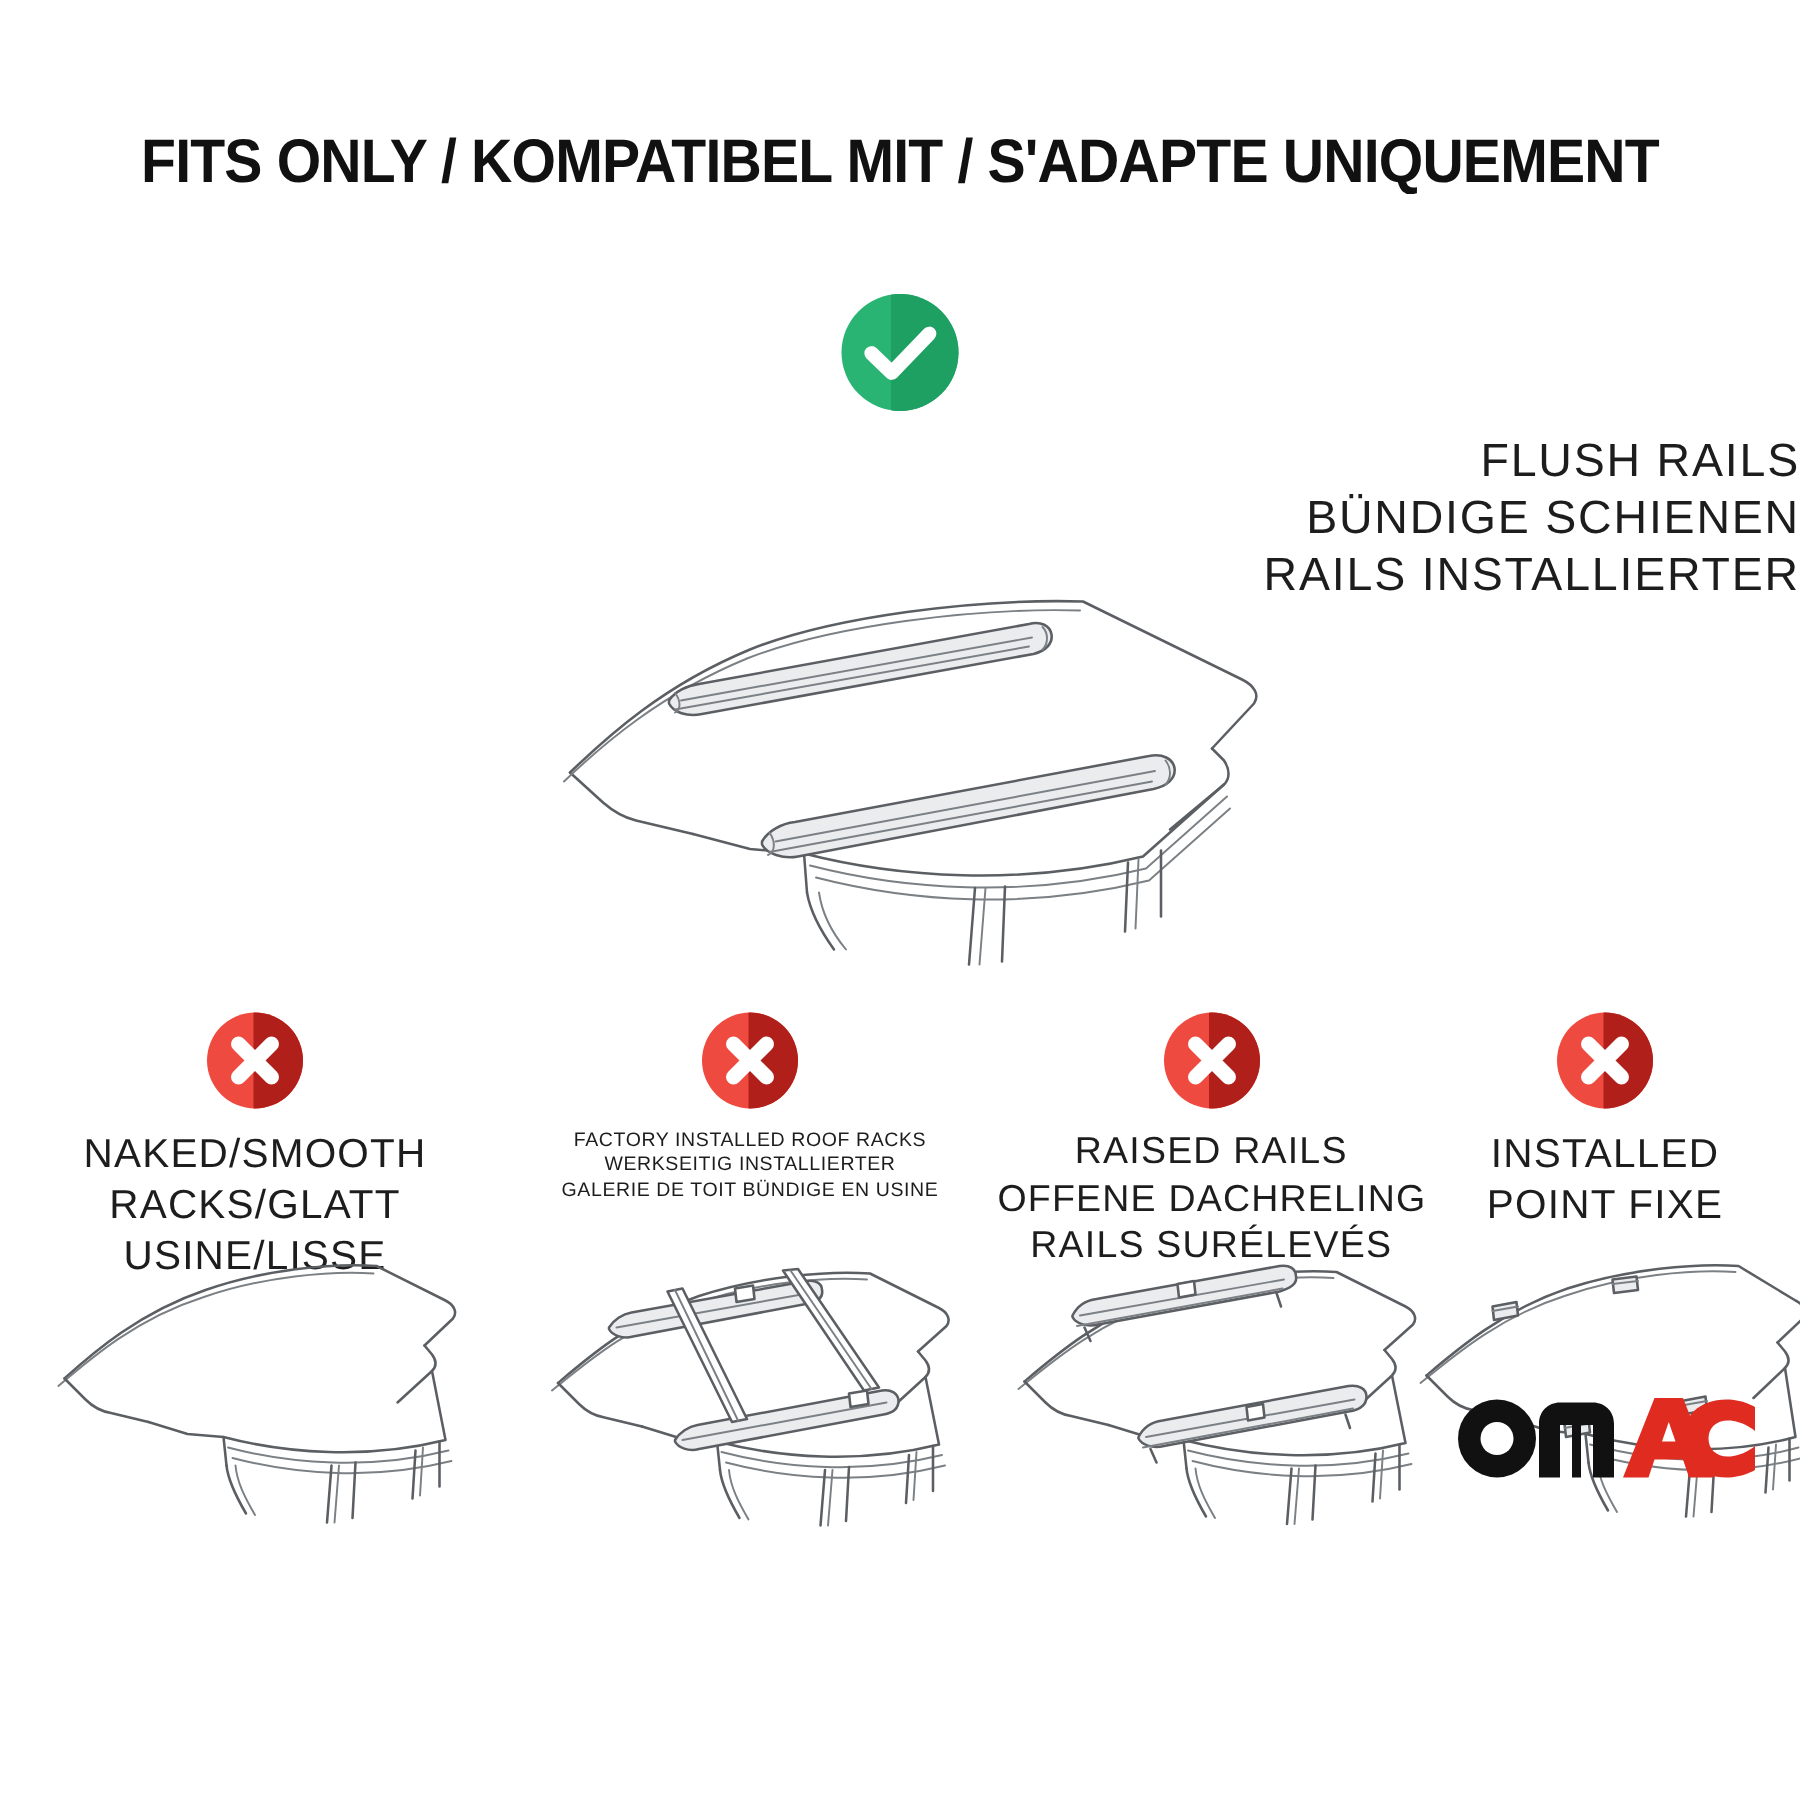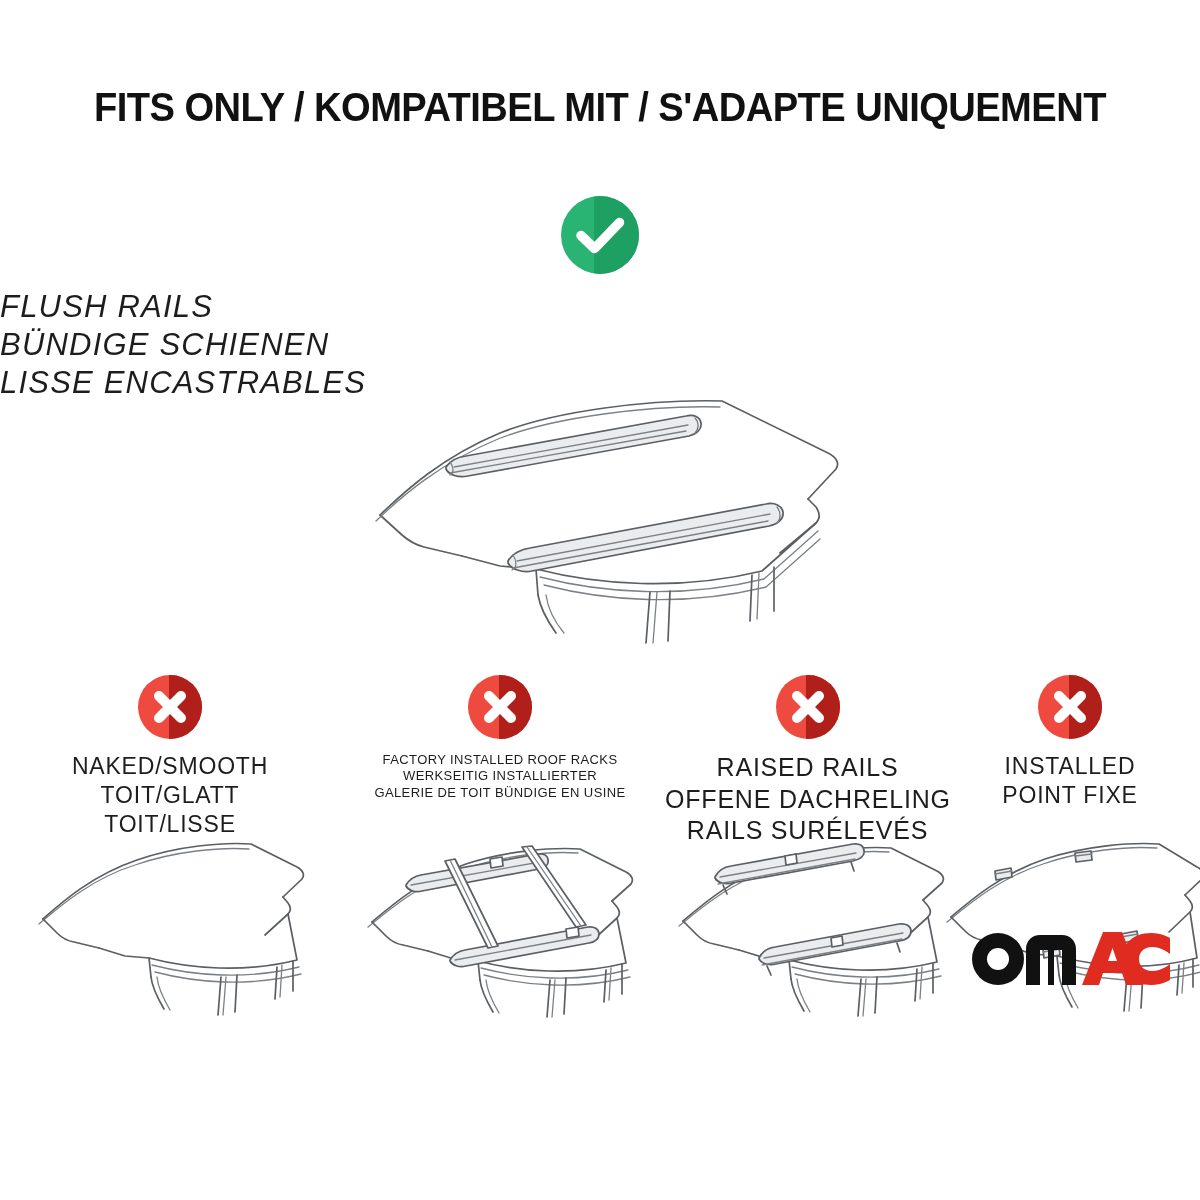--- a/index.html
+++ b/index.html
@@ -44,27 +44,26 @@
     left:42%;top:-10%;
     width:90%;height:130%;
     background:#1fa063;
     transform:rotate(0deg);
   }
   .check-mark{
     position:absolute;left:0;top:0;width:100%;height:100%;
   }
   .hero-text{
     margin-top:14px;
-    text-align:left;
+    text-align:right;
     font-size:31px;
     line-height:1.23;
     font-weight:400;
     letter-spacing:1.2px;
     color:#1d1d1d;
-    font-style:italic;
   }
 
   .hero-art{
     position:absolute;
     top:395px;left:350px;
     width:520px;height:240px;
   }
 
   
   .cols{
@@ -89,21 +88,21 @@
     position:absolute;
     left:48%;top:-8%;
     width:95%;height:125%;
     background:#b01f1a;
   }
   .x-mark{position:absolute;left:0;top:0;width:100%;height:100%;}
 
   .col-label{
     margin-top:13px;
     text-align:center;
-    font-size:23px;
+    font-size:27px;
     line-height:1.26;
     letter-spacing:0.8px;
     color:#1d1d1d;
     white-space:nowrap;
   }
   .col-1 .col-label{font-size:13px;letter-spacing:0.4px;}
   .col-2 .col-label{font-size:25px;}
 
   .col-art{position:absolute;left:50%;transform:translateX(-50%);}
   .col-0 .col-art{top:152px;}
@@ -138,21 +137,21 @@
         <div class="shade"></div>
       </div>
       <svg class="check-mark" viewBox="0 0 78 78">
         <path d="M20 39.5 L33.5 52.5 L58.5 26.5" fill="none" stroke="#ffffff" stroke-width="9.5" stroke-linecap="round" stroke-linejoin="round"></path>
       </svg>
     </div>
 
     <div class="hero-text">
       <div>FLUSH RAILS</div>
       <div>BÜNDIGE SCHIENEN</div>
-      <div>LISSE ENCASTRABLES</div>
+      <div>RAILS INSTALLIERTER</div>
     </div>
   </div>
 
   <div class="hero-art">
     <svg viewBox="0 0 520 240" width="520" height="240">
 
       <path class="ln" d="M30 120 C55 96 92 62 150 38 C205 16 300 4 372 6 L478 58
                            C486 62 490 68 486 74 L458 104"></path>
       <path class="ln" d="M30 120 L52 140 C60 147 66 150 74 152 L112 161"></path>
       <path class="ln2" d="M26 126 C52 101 90 68 148 44 C204 22 300 10 370 12"></path>
@@ -198,22 +197,22 @@
       <div class="x-icon">
         <div class="x-circle">
           <div class="shade"></div>
         </div>
         <svg class="x-mark" viewBox="0 0 64 64">
           <path d="M21 21 L43 43 M43 21 L21 43" fill="none" stroke="#ffffff" stroke-width="10" stroke-linecap="round"></path>
         </svg>
       </div>
       <div class="col-label">
         <div>NAKED/SMOOTH</div>
-        <div>TOIT/GLATT</div>
-        <div>TOIT/LISSE</div>
+        <div>RACKS/GLATT</div>
+        <div>USINE/LISSE</div>
       </div>
       <div class="col-art">
         <svg viewBox="0 0 290 200" width="290" height="200">
           <path class="ln" d="M18 92 C38 74 68 48 112 33 C152 19 198 15 226 17 L272 40
                                C278 43 280 48 277 52 L258 70"></path>
           <path class="ln2" d="M14 97 C35 79 66 52 110 38 C150 24 196 20 224 22"></path>
           <path class="ln" d="M18 92 L32 106 C38 112 43 114 49 115 L74 121"></path>
           <path class="ln" d="M258 70 L263 76 C266 80 266 84 263 87 L240 108"></path>
           <path class="ln" d="M74 121 L100 129 L124 131 L126 150"></path>
           <path class="ln" d="M126 150 C127 160 132 170 139 182"></path>

